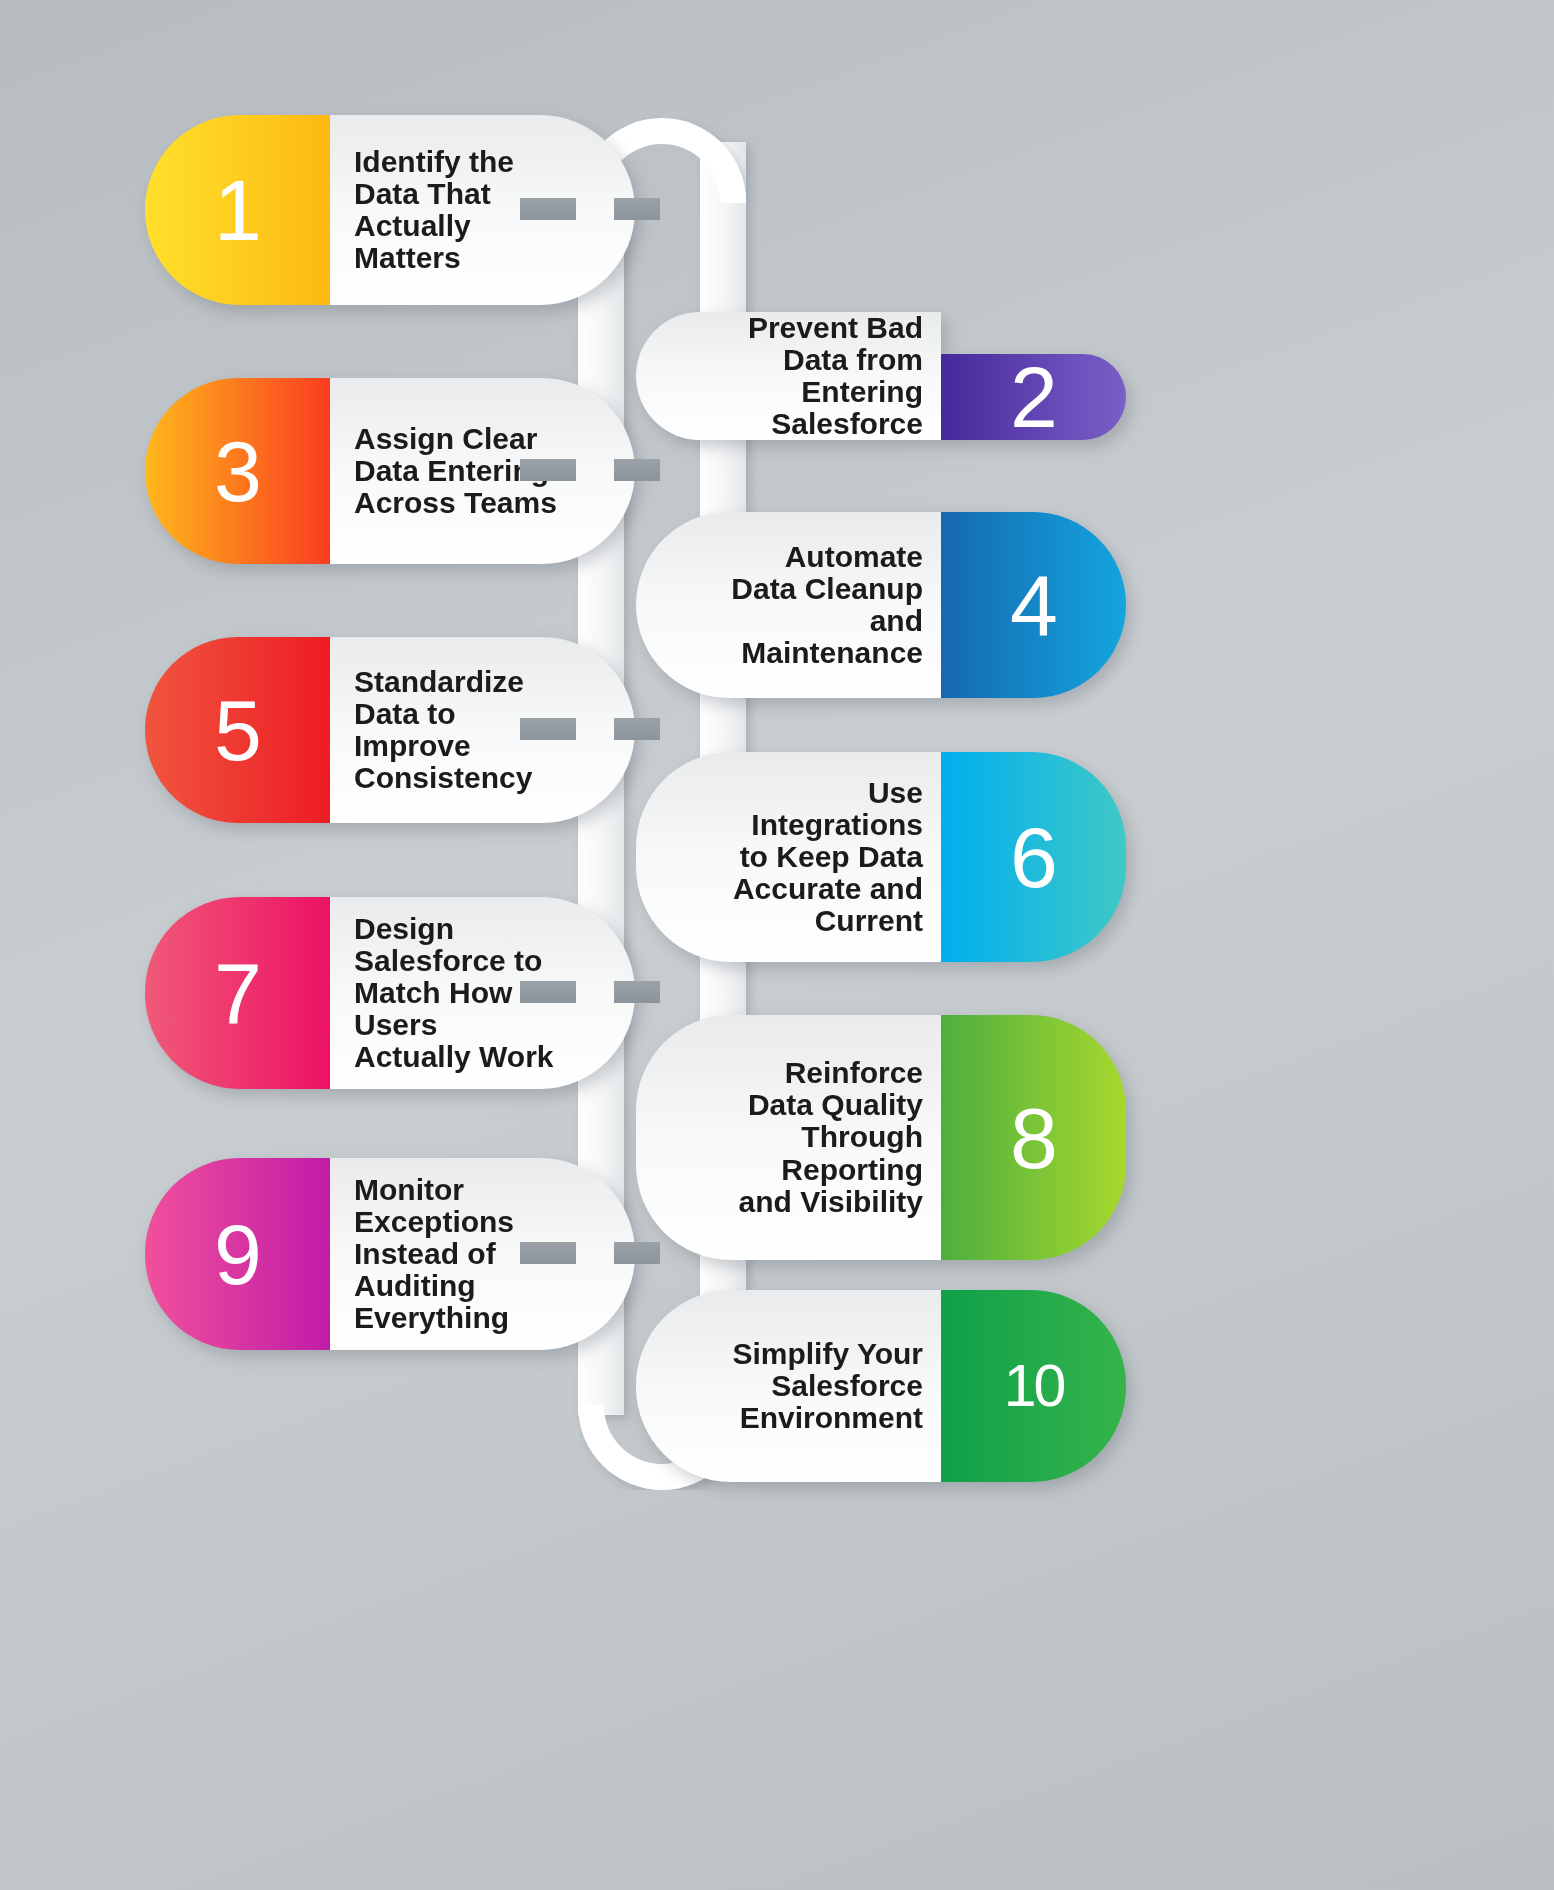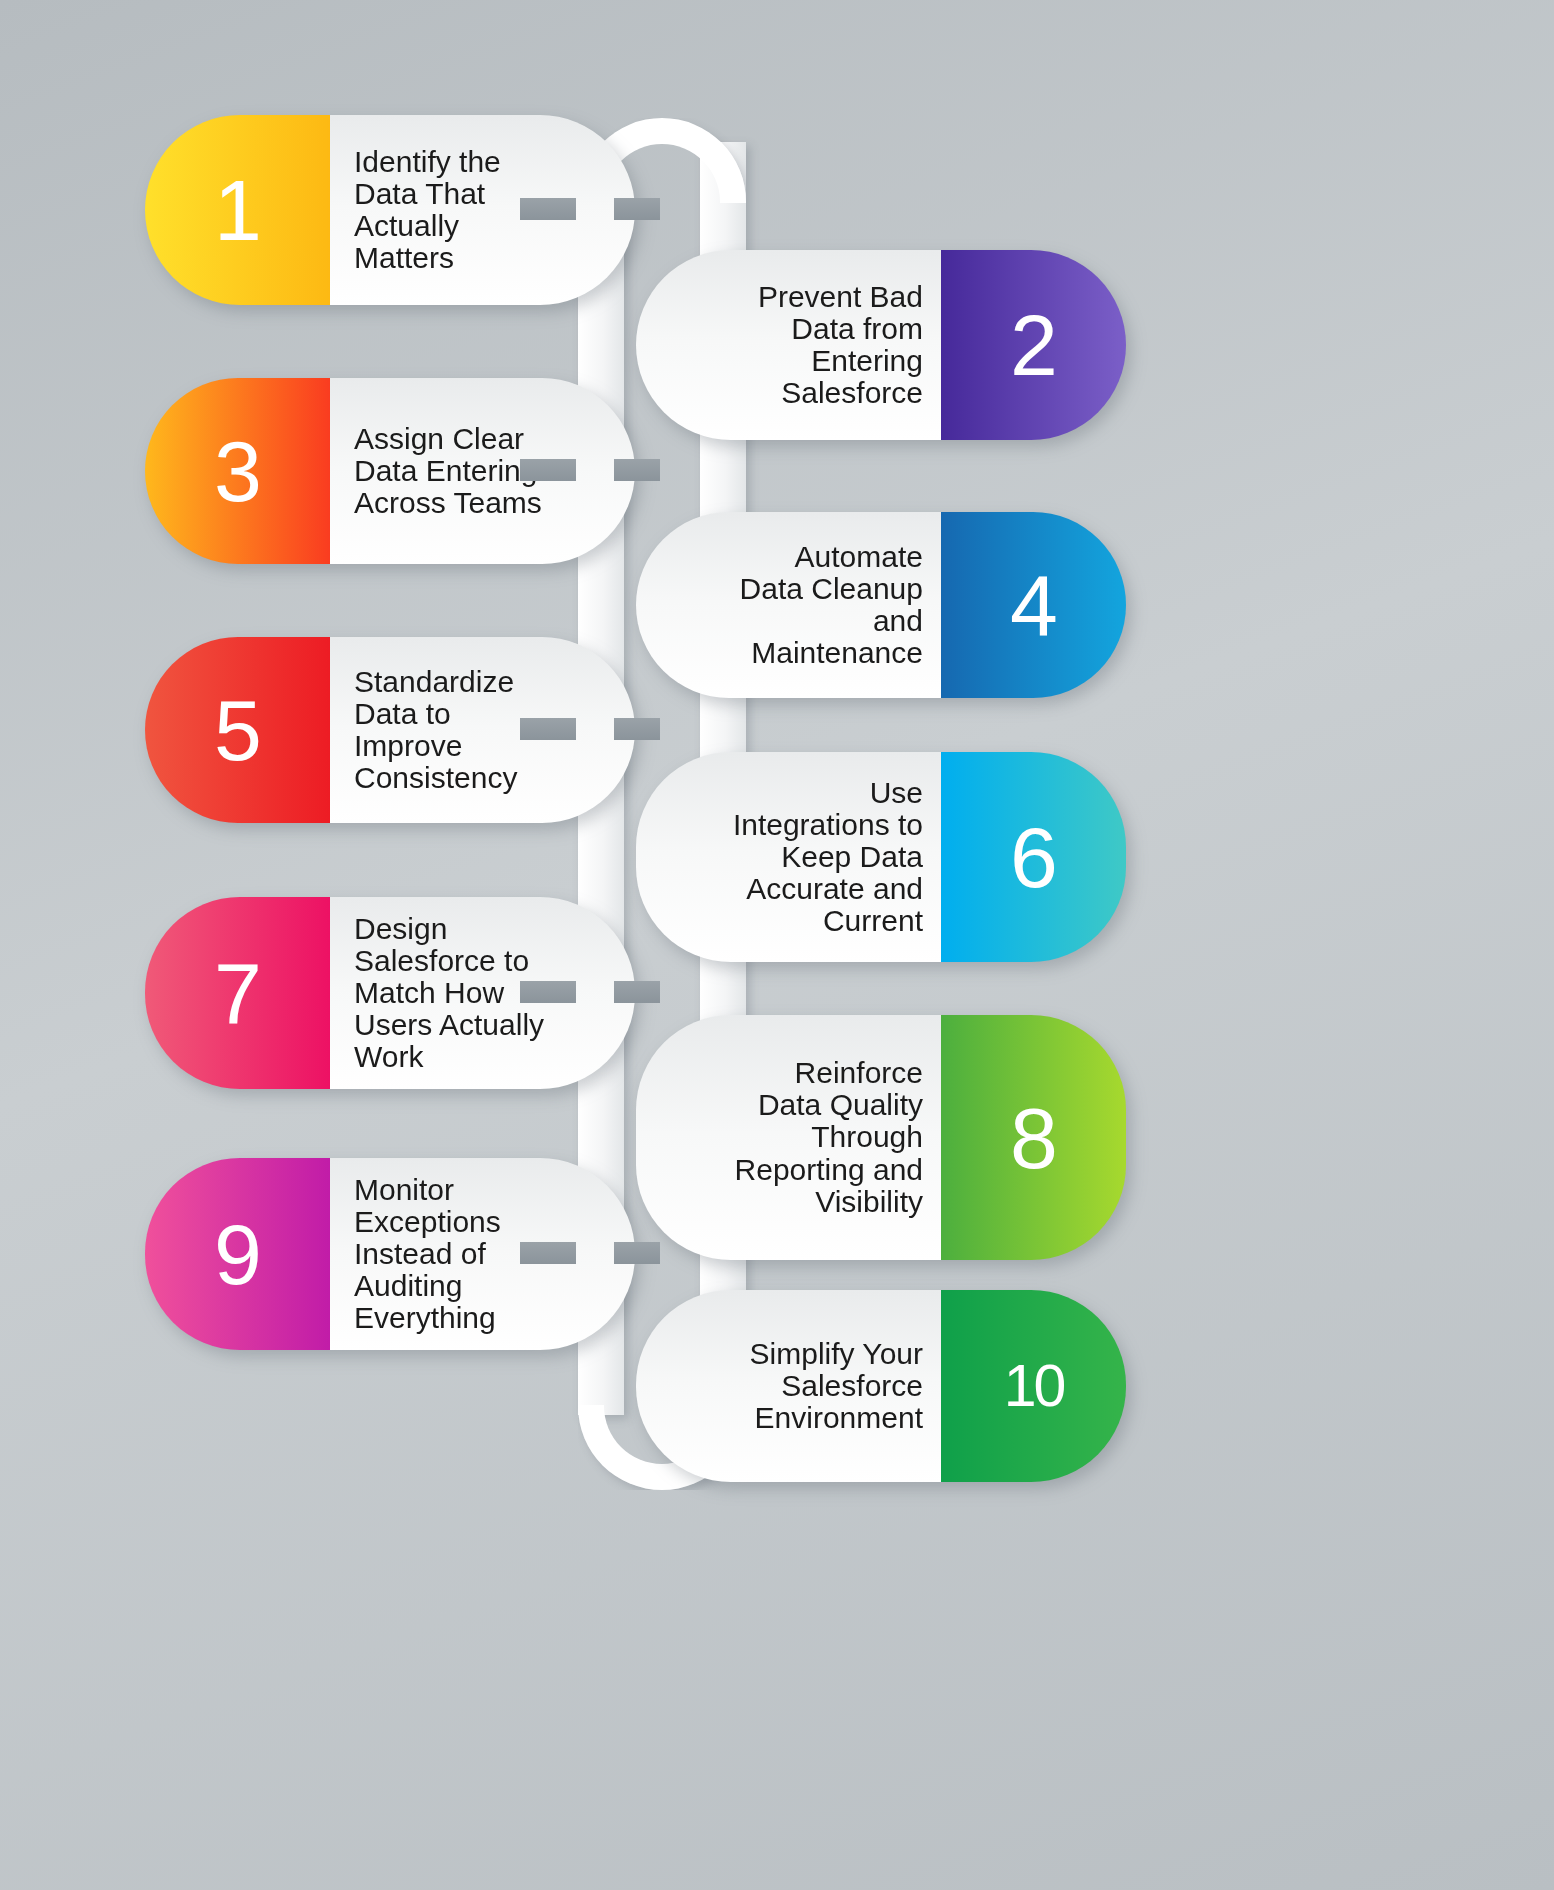--- a/index.html
+++ b/index.html
@@ -53,21 +53,21 @@
     display:flex; align-items:center;
     padding:0 22px;
   }
   .row.left  .body { border-radius:0 95px 95px 0; justify-content:flex-start; padding-left:24px; }
   .row.right .body { border-radius:95px 0 0 95px; justify-content:flex-end;  text-align:right; padding-right:18px; }
 
   .label {
     font-size:30px;
     line-height:1.07;
     color:#1b1b1b;
-    font-weight:400;
+    font-weight:700;
     max-width:205px;
   }
   .row.right .label { max-width:200px; }
 
   
   .tab {
     position:absolute;
     height:22px;
     background:linear-gradient(180deg,#9aa2a8 0%,#8b949b 100%);
   }
@@ -102,21 +102,21 @@
       <div class="label">Identify the Data That Actually Matters</div>
     </div>
   </div>
   <div class="tab a" style="left:375px; top:83px;"></div>
   <div class="tab b" style="left:469px; top:83px;"></div>
 </div>
 
 <div class="row right" style="top:250px; height:190px;">
   <div class="tab b" style="left:22px; top:83px;"></div>
   <div class="tab a" style="left:110px; top:83px;"></div>
-  <div class="pill" style="margin-left:0;">
+  <div class="pill" style="margin-left:0;align-items:flex-end;">
     <div class="body" style="margin-left:0;">
       <div class="label">Prevent Bad Data from Entering Salesforce</div>
     </div>
     <div class="numcap" style="background:linear-gradient(90deg,#46299A 0%,#7B5FC8 100%);">2</div>
   </div>
 </div>
 
 <div class="row left" style="top:378px; height:186px;">
   <div class="pill">
     <div class="numcap" style="background:linear-gradient(90deg,#FFB81C 0%,#FA3C20 100%);">3</div>

